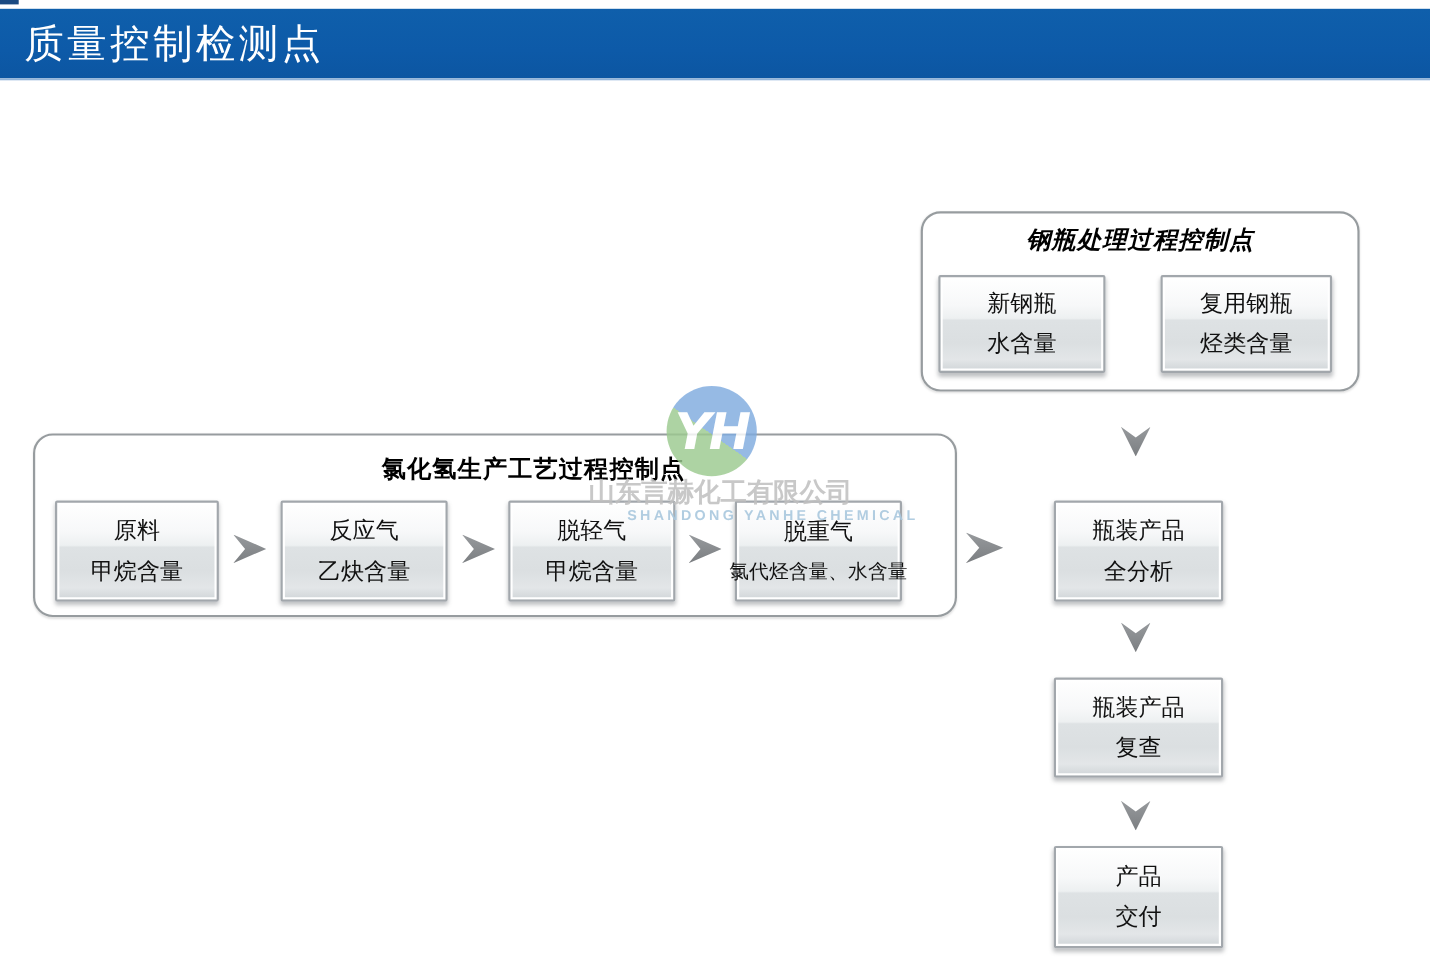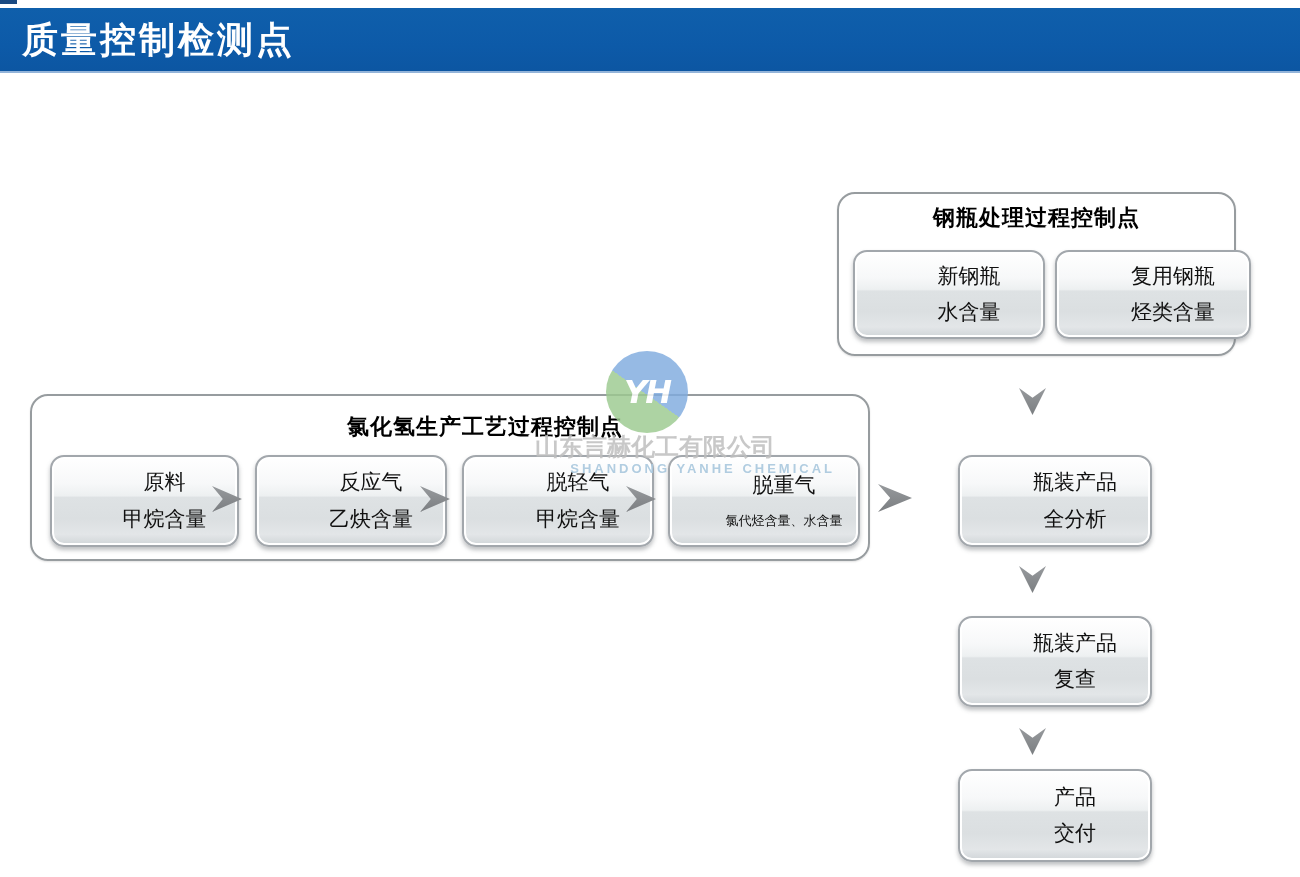--- a/index.html
+++ b/index.html
@@ -13,56 +13,56 @@
     position:absolute;left:0;top:0;width:17px;height:4px;background:#1a4a82;
   }
   .header-bar{
     position:absolute;left:0;top:8px;width:1300px;height:63px;
     background:linear-gradient(180deg,#0f5fab 0%,#0d5aa8 60%,#0c56a2 100%);
     border-bottom:2px solid #93b4d9;
     z-index:5;
   }
   .header-title{
     position:absolute;left:22px;top:0;height:63px;line-height:63px;
-    color:#ffffff;font-size:36px;font-weight:bold;letter-spacing:3px;
+    color:#ffffff;font-size:36px;font-weight:normal;letter-spacing:3px;
   }
   
   .panel{
     position:absolute;border:2px solid #979c9f;border-radius:18px;
     background:transparent;z-index:10;
     box-shadow:0 1px 2px rgba(0,0,0,.12);
   }
   .panel-title{
     position:absolute;left:0;top:0;width:100%;text-align:center;
     font-weight:bold;font-size:22px;color:#000;letter-spacing:1px;
   }
   
   .gbox{
-    position:absolute;z-index:20;border-radius:14px;
+    position:absolute;z-index:20;border-radius:2px;
     border:2px solid #a2a7ac;
     background:linear-gradient(180deg,#ffffff 0%,#f7f8f9 30%,#edf0f1 44%,#dee2e4 46%,#dbdfe1 70%,#e3e6e8 88%,#d0d5d8 100%);
     box-shadow:inset 0 0 0 2px #ffffff,0 3px 4px rgba(110,115,120,.45);
     display:flex;flex-direction:column;justify-content:space-evenly;align-items:center;
-    font-family:"DejaVu Serif","Liberation Serif",serif;color:#111;padding-left:40px;
+    font-family:"DejaVu Serif","Liberation Serif",serif;color:#111;
   }
   .gbox .ln{font-size:21px;line-height:1;white-space:nowrap;}
-  .gbox .ln.small{font-size:13px;}
+  .gbox .ln.small{font-size:18px;}
   
   .arr{position:absolute;z-index:22;background:linear-gradient(180deg,#979a9d 0%,#7b7e81 100%);}
   .arr.right{clip-path:polygon(0 0,100% 50%,0 100%,36% 50%);}
   .arr.down{clip-path:polygon(0 0,50% 100%,100% 0,50% 36%);}
   
   .wm{position:absolute;z-index:60;pointer-events:none;}
   .wm-logo{
     left:606px;top:351px;width:82px;height:82px;border-radius:50%;
     background:linear-gradient(215deg,#7fabdf 52%,#9cca90 52%);
     opacity:.82;display:flex;align-items:center;justify-content:center;
   }
   .wm-logo span{
-    color:#ffffff;font-size:32px;font-weight:bold;font-style:italic;
+    color:#ffffff;font-size:46px;font-weight:bold;font-style:italic;
     font-family:"DejaVu Sans",sans-serif;letter-spacing:-2px;
   }
   .wm-cn{
     left:495px;top:431px;width:320px;text-align:center;
     font-size:24px;font-weight:bold;color:#bfbfbf;opacity:.85;white-space:nowrap;
   }
   .wm-en{
     left:475px;top:461px;width:360px;text-align:right;
     font-size:13px;font-weight:bold;color:#a9c8de;letter-spacing:3px;
     opacity:.9;white-space:nowrap;
@@ -70,21 +70,21 @@
 </style>
 </head>
 <body>
 
 <div class="top-accent"></div>
 <div class="header-bar">
   <div class="header-title">质量控制检测点</div>
 </div>
 
 <div class="panel" style="left:837px;top:192px;width:395px;height:160px;">
-  <div class="panel-title" style="top:9px;">钢瓶处理过程控制点</div>
+  <div class="panel-title" style="top:9px;font-style:italic;">钢瓶处理过程控制点</div>
 </div>
 <div class="gbox" style="left:853px;top:250px;width:148px;height:85px;">
   <div class="ln">新钢瓶</div>
   <div class="ln">水含量</div>
 </div>
 <div class="gbox" style="left:1055px;top:250px;width:152px;height:85px;">
   <div class="ln">复用钢瓶</div>
   <div class="ln">烃类含量</div>
 </div>
 

